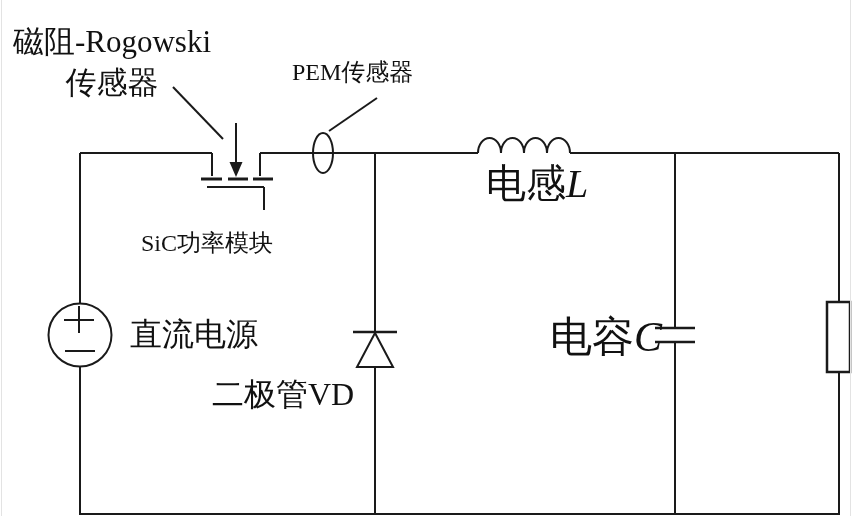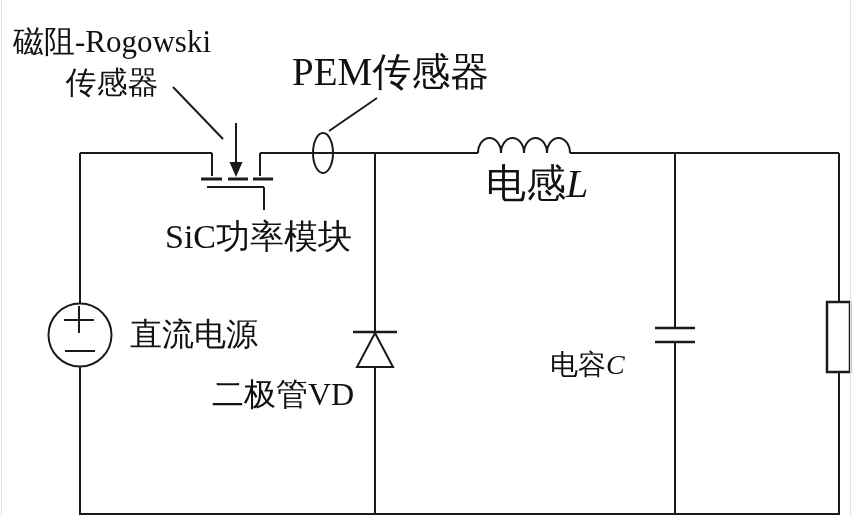--- a/index.html
+++ b/index.html
@@ -85,33 +85,33 @@
 
       <rect x="827" y="302" width="23" height="70" fill="#ffffff" stroke-width="2.5"></rect>
     </g>
   </svg>
 
   <div class="lbl center" style="left:0px;top:21px;width:224px;font-size:31px;line-height:41px;">
     <span style="display:block">磁阻-Rogowski</span>
     <span style="display:block">传感器</span>
   </div>
 
-  <div class="lbl" style="left:292px;top:56px;font-size:39px;line-height:32px;font-family:Liberation Serif, serif;">PEM传感器</div>
+  <div class="lbl" style="left:292px;top:56px;font-size:24px;line-height:32px;font-family:Liberation Serif, serif;">PEM传感器</div>
 
-  <div class="lbl" style="left:141px;top:221px;font-size:34px;line-height:32px;margin-left:24px;">SiC功率模块</div>
+  <div class="lbl" style="left:141px;top:227px;font-size:24px;line-height:32px;">SiC功率模块</div>
 
   <div class="lbl" style="left:130px;top:318px;font-size:32px;line-height:32px;">直流电源</div>
 
   <div class="lbl" style="left:212px;top:378px;font-size:32px;line-height:32px;">二极管VD</div>
 
   <div class="lbl" style="left:486px;top:168px;font-size:40px;line-height:32px;">
     <span>电感</span><span class="sym">L</span>
   </div>
 
-  <div class="lbl" style="left:550px;top:321px;font-size:28px;line-height:32px;margin-top:28px;">
+  <div class="lbl" style="left:550px;top:321px;font-size:42px;line-height:32px;">
     <span>电容</span><span class="sym">C</span>
   </div>
 
   <div class="lbl center" style="left:741px;top:298px;width:72px;font-size:32px;line-height:38px;">
   </div>
 
   <div class="edge" style="left:1px;"></div>
   <div class="edge" style="left:850px;"></div>
 </div>
 

